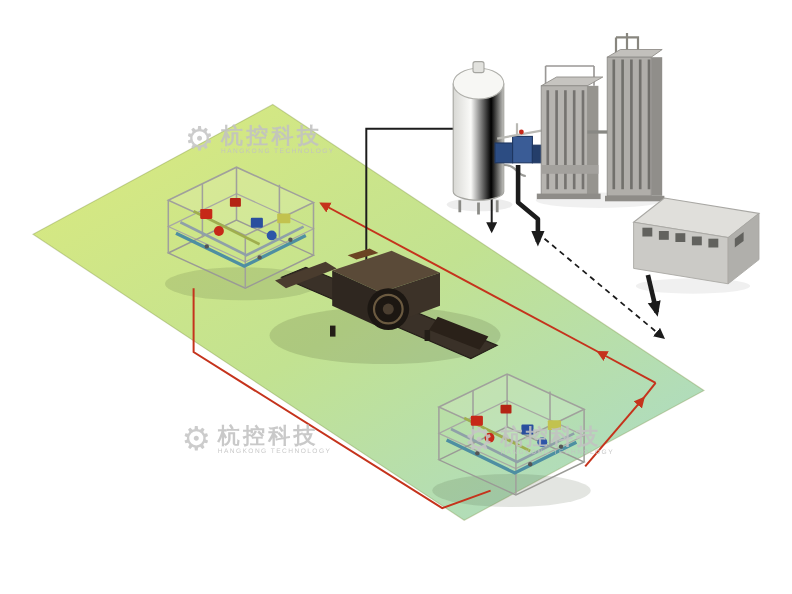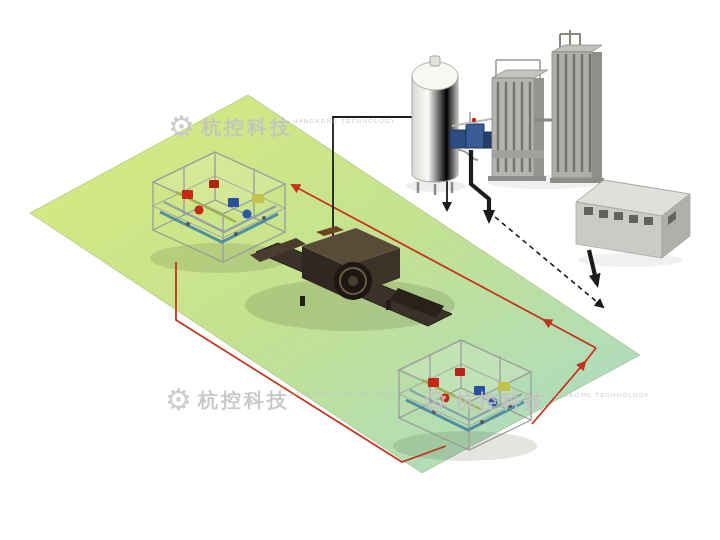--- a/index.html
+++ b/index.html
@@ -3,21 +3,21 @@
 <meta charset="utf-8">
 <title>Industrial Process Flow Diagram</title>
 <style>
   html,body{margin:0;padding:0;background:#ffffff;}
   .scene{position:relative;width:720px;height:540px;background:#ffffff;overflow:hidden;
          font-family:"Liberation Sans",sans-serif;}
   .scene svg{position:absolute;left:0;top:0;}
   .wm{position:absolute;display:flex;align-items:center;gap:6px;color:#c2c2c2;opacity:.88;
       z-index:3;pointer-events:none;}
   .wm-gear{font-size:30px;line-height:1;color:#c6c6c6;font-family:"DejaVu Sans",sans-serif;}
-  .wm-txt{display:flex;flex-direction:row;}
+  .wm-txt{display:flex;flex-direction:column;}
   .wm-cn{font-size:20px;font-weight:bold;letter-spacing:3px;line-height:1.05;
          font-family:"DejaVu Sans",sans-serif;}
   .wm-en{font-size:6px;letter-spacing:1.3px;margin-top:1px;font-family:"Liberation Sans",sans-serif;}
 </style>
 </head>
 <body>
 
 <div class="scene">
 
 <svg width="720" height="540" viewBox="0 0 720 540">

